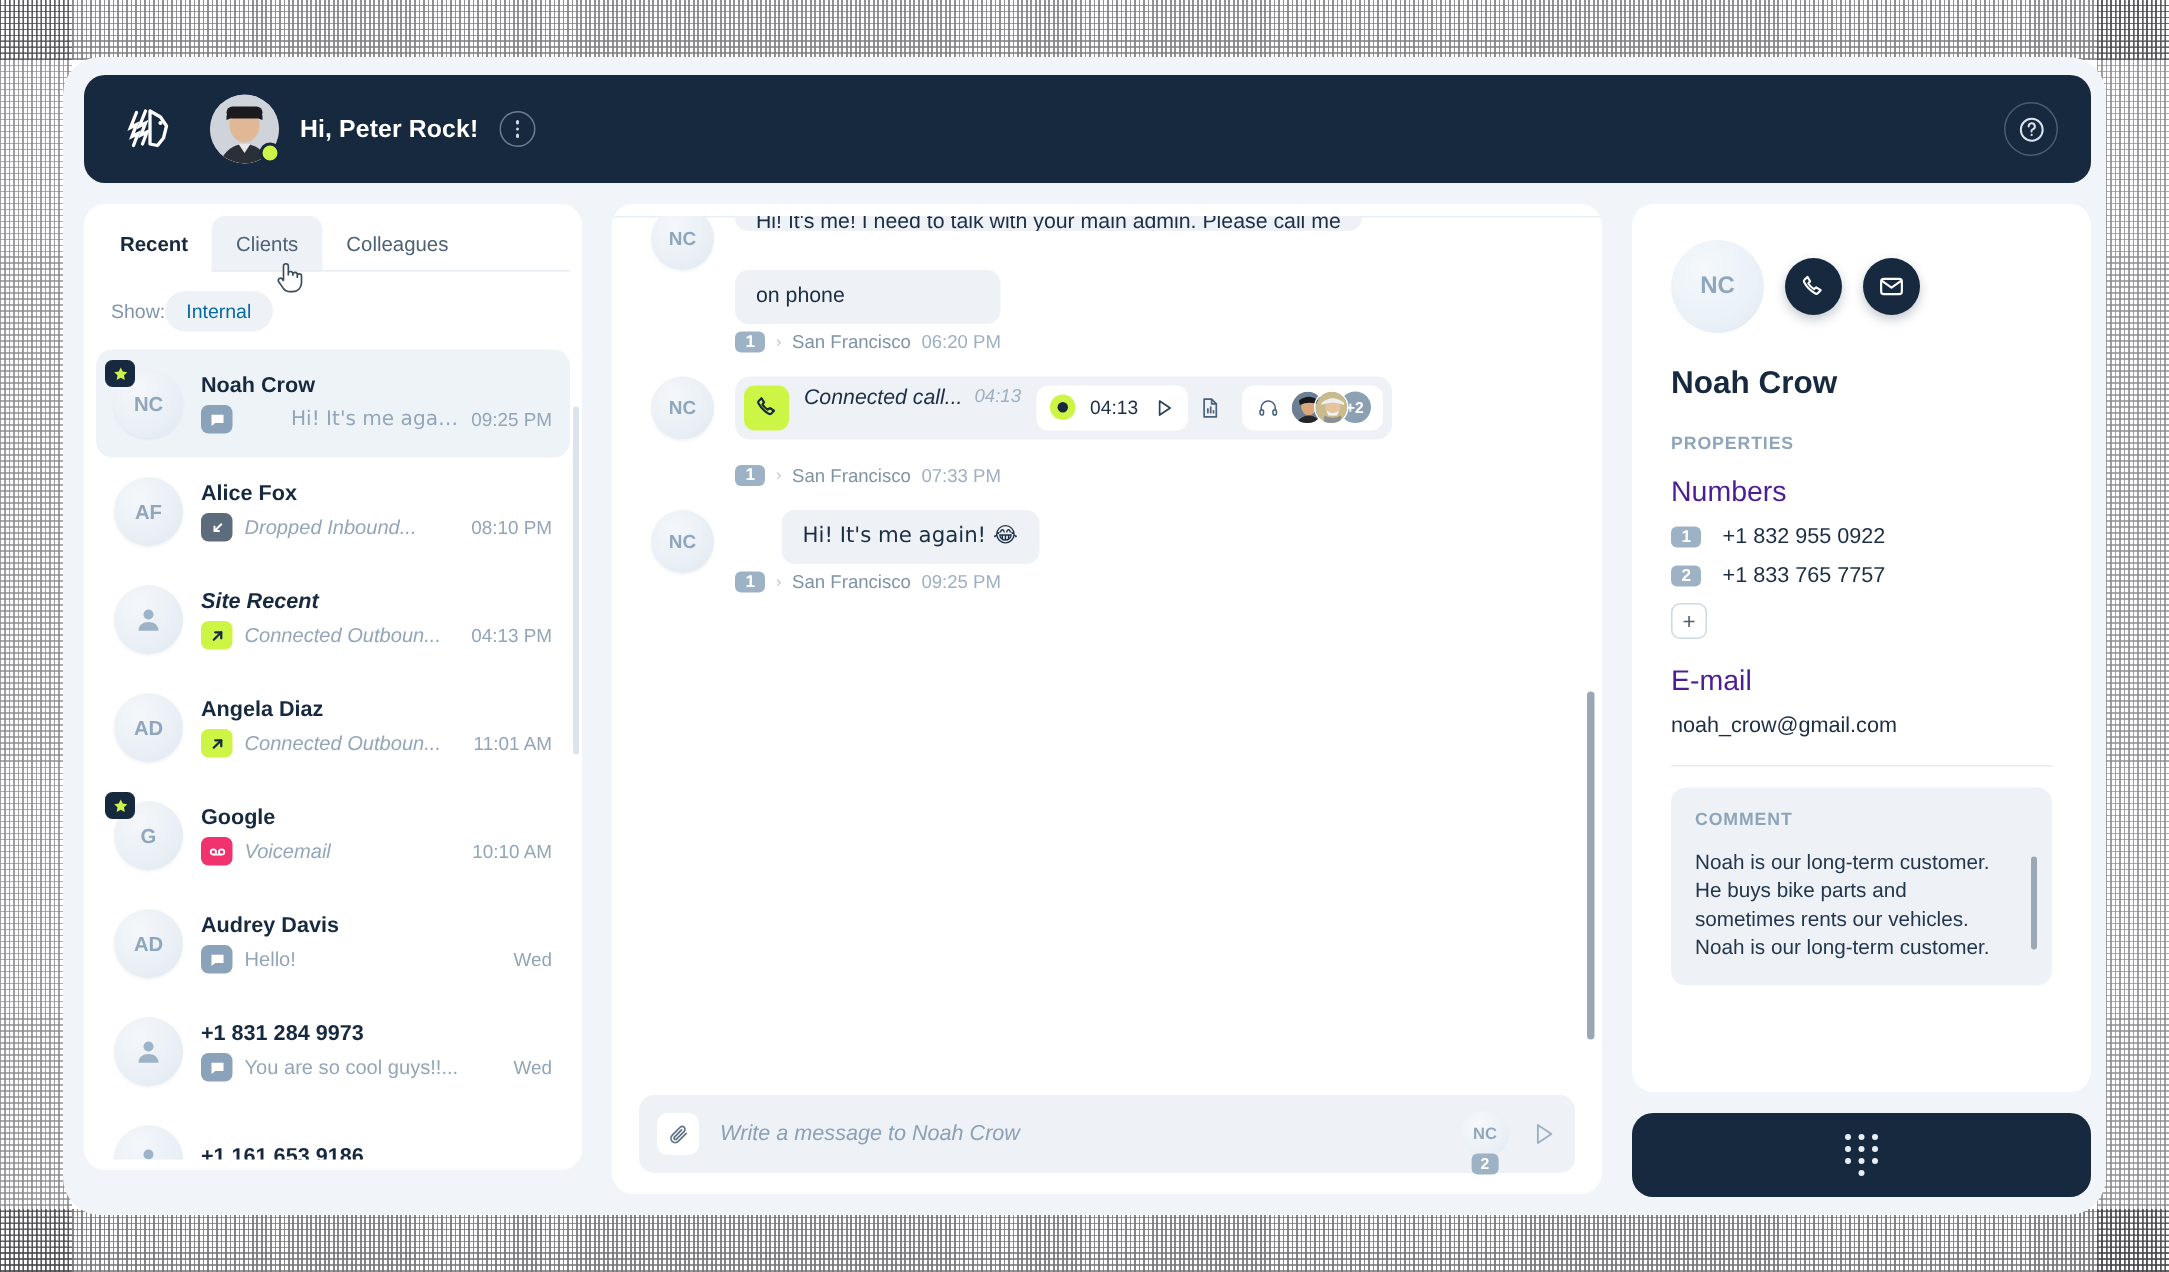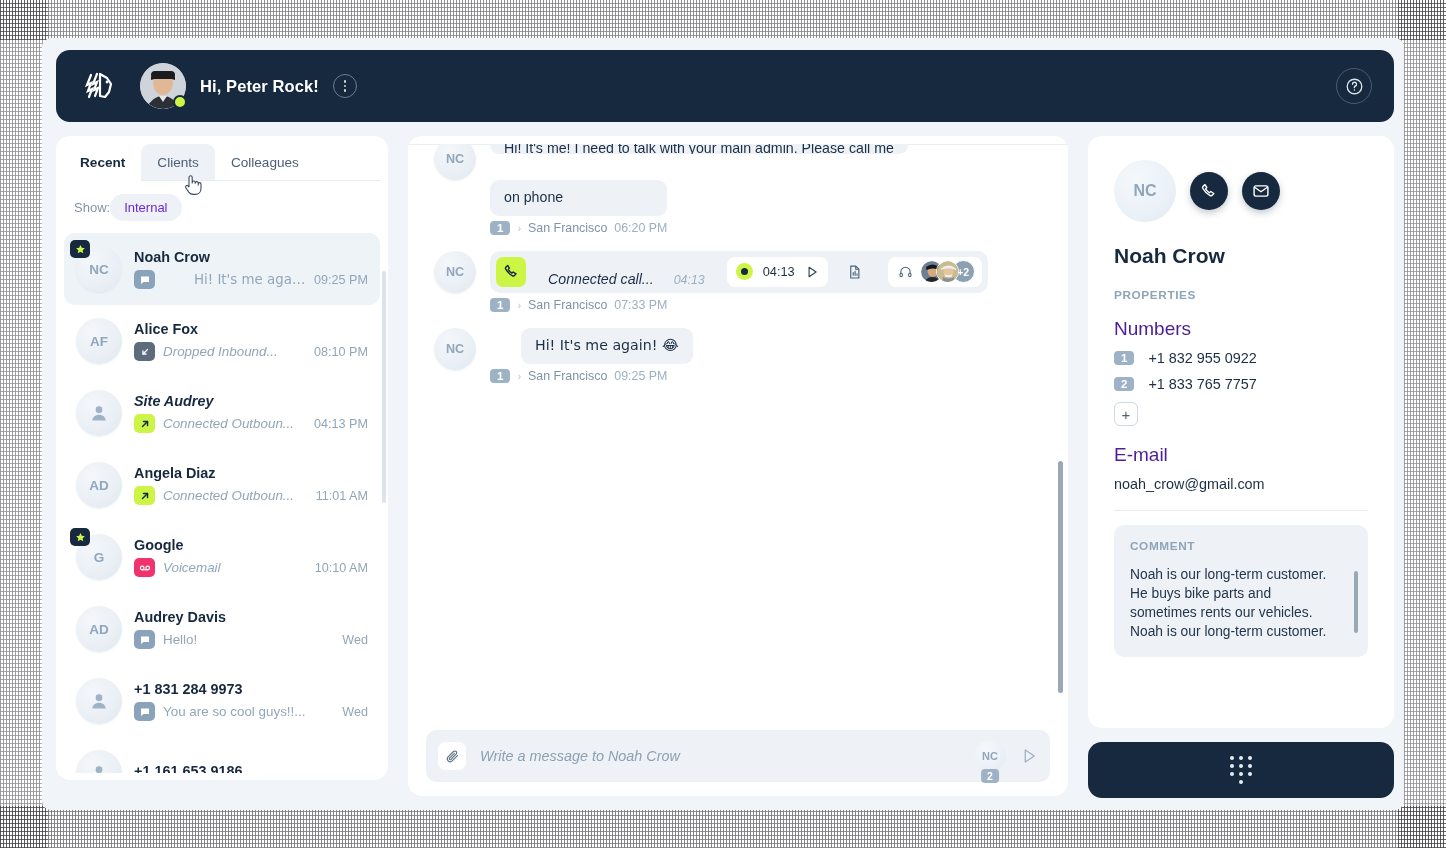--- a/index.html
+++ b/index.html
@@ -33,21 +33,21 @@
     background-image:
       repeating-linear-gradient(90deg, rgba(20,20,25,.8) 0 1px, transparent 1px 3px),
       repeating-linear-gradient(0deg, rgba(20,20,25,.7) 0 1px, transparent 1px 4px);
     opacity:.5; pointer-events:none; }
 
   .app {
     position: absolute;
     left: 42px; top: 38px;
     width: 1362px; height: 772px;
     background: #f1f4f8;
-    border-radius: 9px;
+    border-radius: 25px;
     overflow: hidden;
   }
 
   
   .header {
     position: absolute; left: 14px; top: 12px;
     width: 1338px; height: 72px;
     background: #16293f;
     border-radius: 14px;
     display: flex; align-items: center;
@@ -101,21 +101,21 @@
   }
   .tab.active { color: #16293f; font-weight: bold; background: #fff; }
   .tab.active:after {
     content:""; position:absolute; left:0; right:0; bottom:-1px; height:2px; background:#fff; z-index:3;
   }
   .tab.hover { background: #eef2f7; }
   .tabs-underline { height: 1px; background: #e6ecf2; margin: 0 8px; position: relative; top: -1px; }
   .showrow { display: flex; align-items: center; padding: 12px 18px 6px; }
   .showlabel { font-size: 13px; color: #8094aa; }
   .chip {
-    background: #eef2f7; color: #6d28d9;
+    background: #eef2f7; color: #0369a1;
     border-radius: 14px; padding: 6px 14px; font-size: 13px;
   }
   .list { padding: 6px 8px 0 8px; height: 546px; overflow: hidden; position: relative; }
   .item {
     display: flex; align-items: center; gap: 12px;
     padding: 9px 12px; border-radius: 11px;
     height: 72px;
   }
   .item.selected { background: #eef3f8; }
   .av {
@@ -178,23 +178,23 @@
   }
   .meta { display: flex; align-items: center; gap: 7px; font-size: 12.4px; margin: 2px 0 12px; }
   .meta .who { color: #7f93a8; font-weight: normal; }
   .meta .chev { color: #b9c6d4; font-size: 11px; }
   .numbadge {
     background: #9db2c5; color: #fff; border-radius: 4px;
     padding: 1px 7px; font-size: 11.5px; font-weight: bold;
   }
   .meta .tm { color: #9db0c2; }
   .callcard {
-    display: flex; align-items: flex-end; gap: 12px;
+    display: flex; align-items: flex-start; gap: 0;
     background: #eef2f6; border-radius: 10px; padding: 6px;
-    margin-bottom: 3px;
+    margin-bottom: 15px;
   }
   .call-ico {
     width: 30px; height: 30px; border-radius: 7px; flex: none;
     display: flex; align-items: center; justify-content: center;
     margin-right: 10px;
   }
   .call-ico.green { background: #cdf545; }
   .call-ico svg { width: 17px; height: 17px; }
   .call-title { font-size: 14.2px; font-style: italic; color: #1b2e44; font-weight: 500; }
   .call-dur { font-size: 12.4px; font-style: italic; color: #9db0c2; margin-left: 8px; margin-right: 10px; }
@@ -430,21 +430,21 @@
           </div>
 
           <div class="item">
             <div class="av">
               <svg class="person" viewBox="0 0 24 24">
                   <circle cx="12" cy="8" r="4"></circle>
                   <path d="M4 21c0-4.4 3.6-7 8-7s8 2.6 8 7z"></path>
                 </svg>
             </div>
             <div class="it-body">
-              <div class="it-name it">Site Audrey</div>
+              <div class="it-name it">Site Recent</div>
               <div class="it-sub">
                 <span class="badge-ico out">
                     <svg viewBox="0 0 24 24" fill="none" stroke="#16293f" stroke-width="3" stroke-linecap="round" stroke-linejoin="round">
                       <path d="M7 17L17 7"></path>
                       <path d="M9 7h8v8"></path>
                     </svg>
                   </span>
                 <span class="it-prev it">Connected Outboun...</span>
                 <span class="it-time">04:13 PM</span>
               </div>

